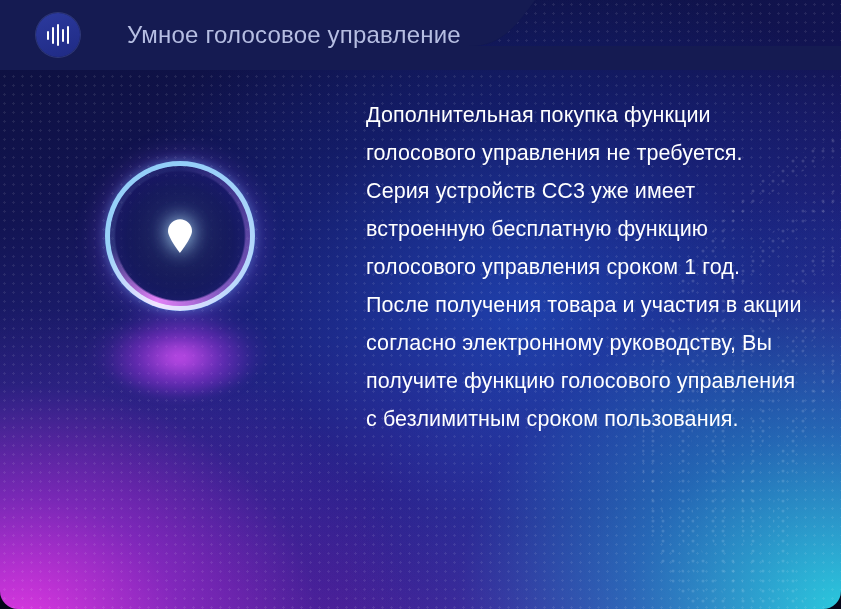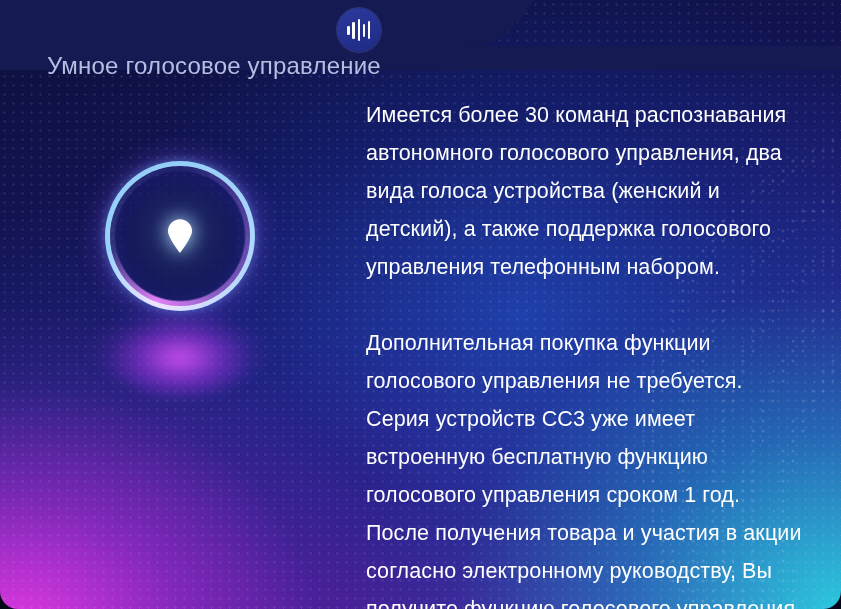--- a/index.html
+++ b/index.html
@@ -52,26 +52,25 @@
     width: 841px;
     height: 70px;
     pointer-events: none;
   }
   .header-shape {
     position: absolute;
     inset: 0;
   }
   .header-inner {
     position: absolute;
-    left: 0; top: 8px;
+    left: 0; top: 0;
     height: 70px;
     display: flex;
-    align-items: flex-end;
+    align-items: center;
     pointer-events: auto;
-    flex-direction: column;
   }
   .logo-badge {
     width: 44px;
     height: 44px;
     margin-left: 36px;
     border-radius: 50%;
     background: linear-gradient(160deg, #2c3a9e 0%, #1f2a84 100%);
     box-shadow: 0 0 0 1px rgba(120,140,230,0.25);
     display: flex;
     align-items: center;
@@ -260,17 +259,16 @@
       <div class="orb-pin">
         <svg width="26" height="34" viewBox="0 0 26 34" fill="none">
           <path d="M13 34 C13 34 1 18.5 1 12.2 A12 12 0 0 1 25 12.2 C25 18.5 13 34 13 34 Z" fill="#ffffff"></path>
         </svg>
       </div>
     </div>
   </div>
 
 
   <div class="copy">
-    <p>Имеется более 30 команд распознавания автономного голосового управления, два вида голоса устройства (женский и детский), а также поддержка голосового управления телефонным набором.</p>
     <p>Дополнительная покупка функции голосового управления не требуется. Серия устройств CC3 уже имеет встроенную бесплатную функцию голосового управления сроком 1 год. После получения товара и участия в акции согласно электронному руководству, Вы получите функцию голосового управления с безлимитным сроком пользования.</p>
   </div>
 
 </div>
 
 </body></html>

